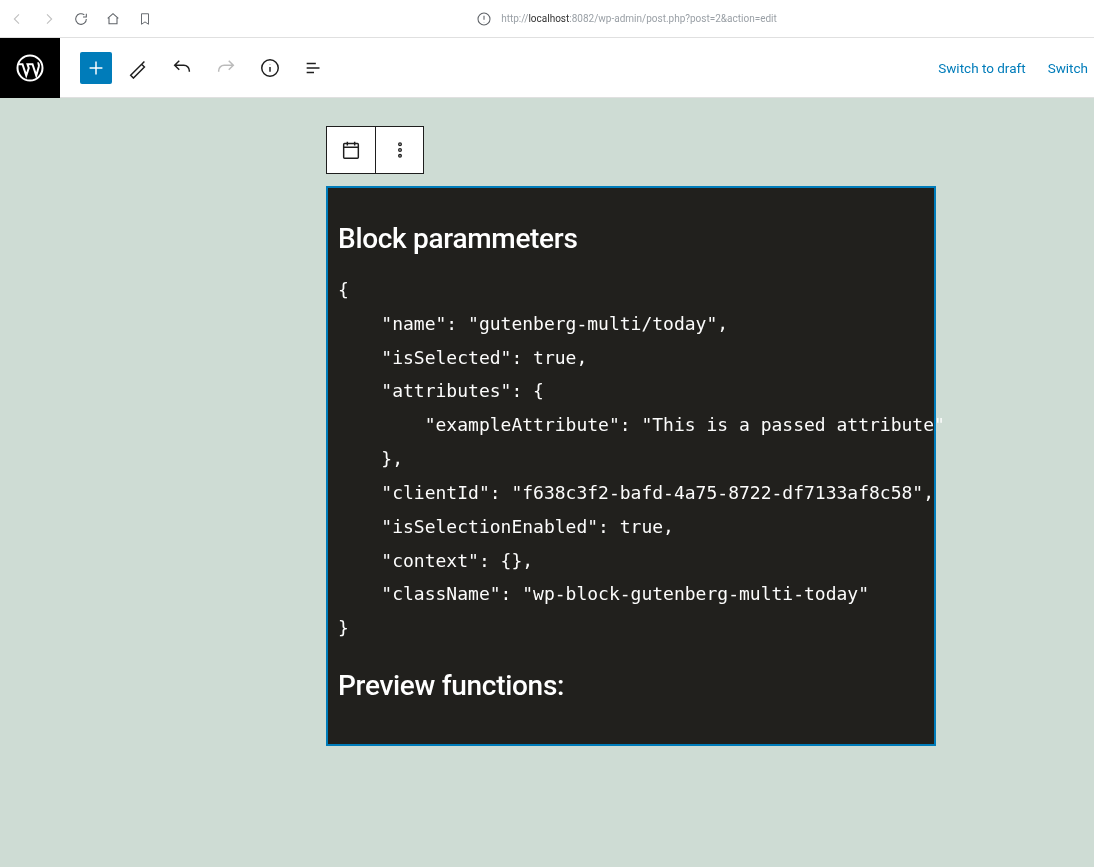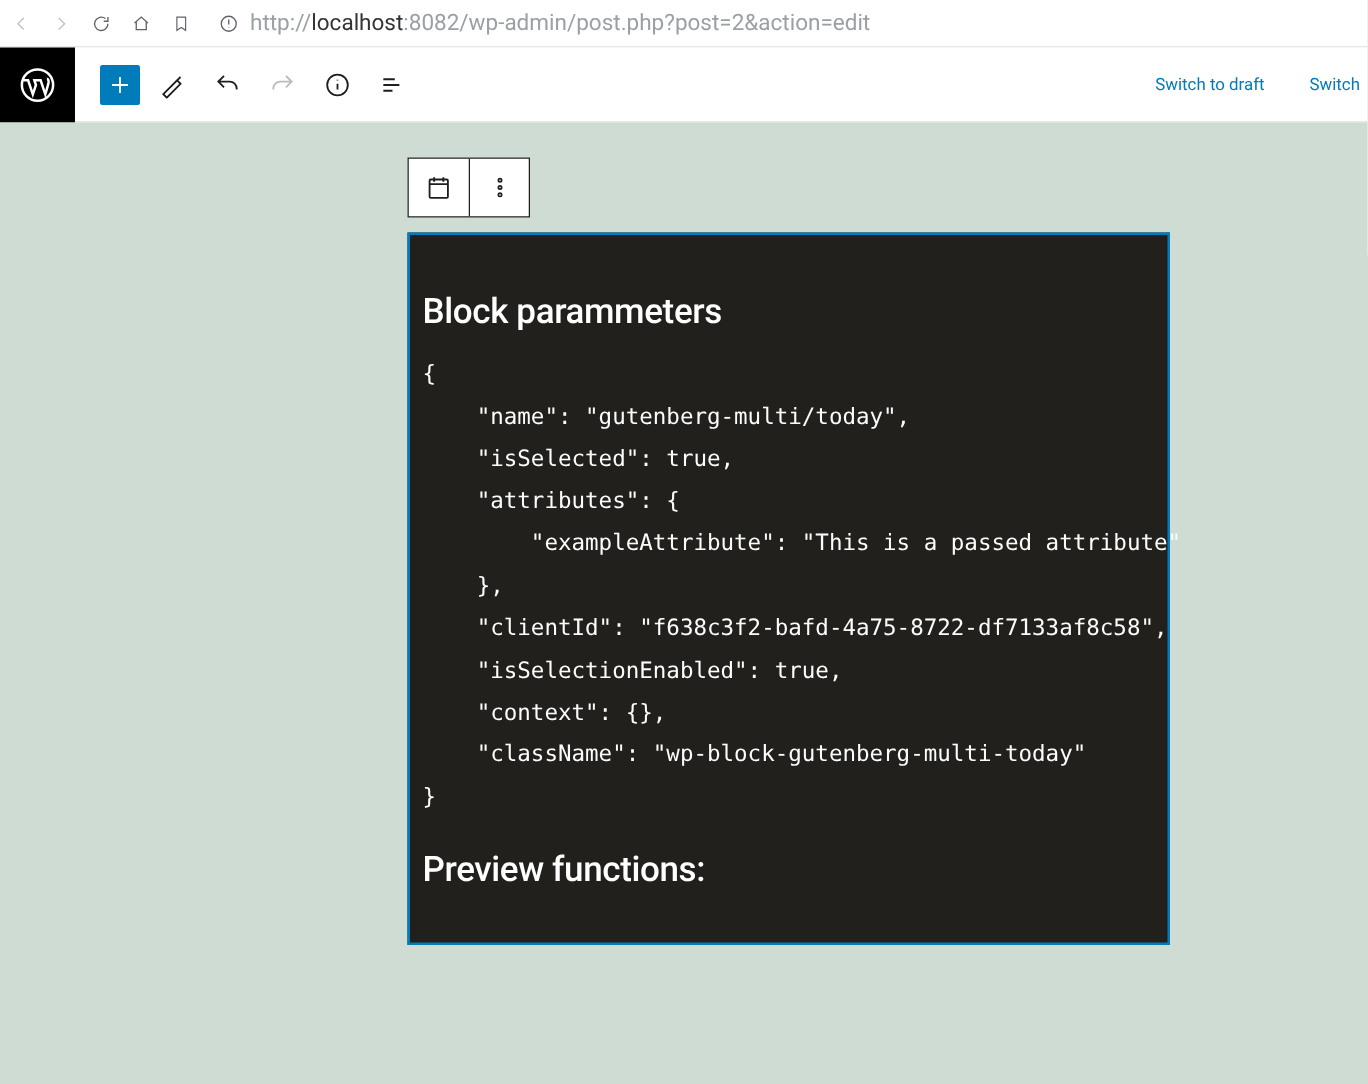--- a/index.html
+++ b/index.html
@@ -21,22 +21,23 @@
     }
     .nav-icons { display: flex; gap: 14px; align-items: center; }
     .nav-icon { width: 18px; height: 18px; display: flex; align-items: center; justify-content: center; color: #5f6368; }
     .nav-icon.disabled { color: #c0c0c0; }
     .url-bar {
       flex: 1;
       display: flex;
       align-items: center;
       gap: 8px;
       padding: 0 8px;
-      font-size: 18px;
+      font-size: 10px;
       color: #5f6368;
+      justify-content: center;
     }
     .url-text .host-strong { color: #333; }
     .url-text .host-faded { color: #9aa0a6; }
     .editor-header {
       height: 60px;
       display: flex;
       align-items: center;
       background: #fff;
       border-bottom: 1px solid #e0e0e0;
     }
@@ -71,21 +72,21 @@
       display: flex;
       align-items: center;
       justify-content: center;
       color: #1e1e1e;
     }
     .tb-icon.disabled { color: #bbb; }
     .toolbar-right {
       margin-left: auto;
       display: flex;
       align-items: center;
-      gap: 36px;
+      gap: 22px;
       padding-right: 6px;
     }
     .link-btn {
       color: #007cba;
       font-size: 13.5px;
       cursor: pointer;
     }
     .canvas {
       background: #cedcd4;
       height: calc(867px - 38px - 60px);
@@ -108,21 +109,21 @@
       display: flex;
       align-items: center;
       justify-content: center;
       color: #1e1e1e;
     }
     .ctrl-btn + .ctrl-btn { border-left: 1px solid #1e1e1e; }
     .block {
       background: #21201d;
       border: 2px solid #007cba;
       color: #fff;
-      padding: 20px 10px 24px 10px;
+      padding: 10px 10px 24px 10px;
       font-size: 18px;
     }
     .block h2 {
       font-size: 28px;
       font-weight: 500;
       margin: 24px 0 18px 0;
       letter-spacing: -0.3px;
     }
     .code {
       font-family: ui-monospace, SFMono-Regular, "SF Mono", Menlo, Consolas, monospace;

